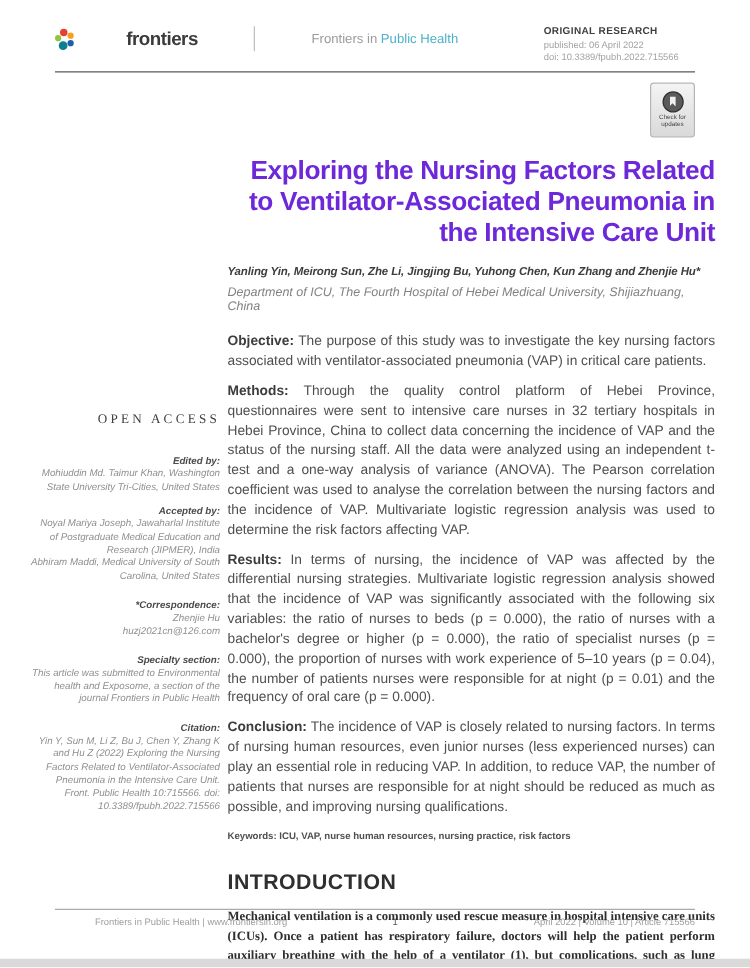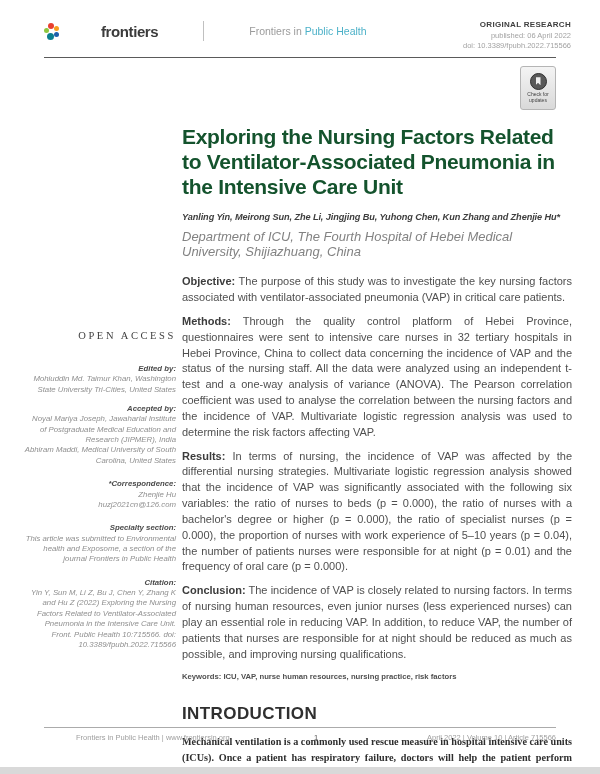--- a/index.html
+++ b/index.html
@@ -16,21 +16,21 @@
   .dot.red    { left:4px;  top:0;    width:6px; height:6px; background:#e8402f; }
   .dot.orange { left:10px; top:3px;  width:5px; height:5px; background:#f6a01f; }
   .dot.green  { left:0;    top:5px;  width:5px; height:5px; background:#8dc63f; }
   .dot.blue   { left:10px; top:9px;  width:5px; height:5px; background:#1e5faa; }
   .dot.teal   { left:3px;  top:10px; width:7px; height:7px; background:#0b7f8f; }
   .logo-word { font-size:15px; font-weight:bold; color:#3b3b3b; letter-spacing:-0.4px; }
   .logo-divider { width:1px; height:20px; background:#c0c0c0; margin:0 9px; }
   .journal-line { font-size:10.5px; color:#9b9b9b; }
   .journal-line .jname { color:#4cb1c8; }
 
-  .header-right { position:absolute; right:29px; top:20px; text-align:right; }
+  .header-right { position:absolute; right:57px; top:20px; text-align:left; }
   .article-type { font-size:8px; font-weight:bold; color:#3f3f3f; letter-spacing:0.3px; }
   .pub-line { font-size:7.5px; color:#a3a3a3; margin-top:1.5px; }
 
   .header-rule { position:absolute; left:44px; right:44px; top:57px; height:1px; background:#5a5a5a; }
 
   
   .update-badge {
     position:absolute; right:44px; top:66px; width:34px; height:42px;
     background:linear-gradient(#f4f4f4,#d9d9d9); border:1px solid #b5b5b5; border-radius:3px;
     display:flex; flex-direction:column; align-items:center; justify-content:center; gap:2px;
@@ -54,24 +54,24 @@
     letter-spacing:2.6px; color:#3f3f3f; margin-bottom:21px; white-space:nowrap;
   }
   .sb-block { margin-bottom:9px; }
   .sb-block.gap { margin-top:13px; }
   .sb-label { font-weight:bold; color:#4a4a4a; display:block; }
   .sb-date .sb-dlabel { font-weight:bold; color:#4a4a4a; }
   .sb-link { color:#8f8f8f; text-decoration:none; }
 
   
   .main { position:absolute; left:182px; top:125px; width:390px; }
-  .title { font-size:21px; font-weight:bold; color:#14532d; line-height:1.18; letter-spacing:-0.3px; }
+  .title { font-size:21px; font-weight:bold; color:#6d28d9; line-height:1.18; letter-spacing:-0.3px;text-align:right; }
   .authors { margin-top:13px; font-size:9.2px; font-weight:bold; font-style:italic; color:#3e3e3e;
              white-space:nowrap; letter-spacing:-0.1px; }
-  .affiliation { margin-top:7px; font-size:13px; font-style:italic; color:#828282; }
+  .affiliation { margin-top:7px; font-size:10px; font-style:italic; color:#828282; }
   .abstract { margin-top:15px; }
   .abs-p { font-size:11px; color:#4f4f4f; text-align:justify; line-height:1.44; margin:0 0 8px 0; }
   .abs-p .lead { font-weight:bold; color:#3c3c3c; }
   .keywords { margin-top:10px; font-size:7.7px; font-weight:bold; color:#4f4f4f; }
   .intro-heading { margin-top:23px; font-size:17px; font-weight:bold; color:#2f2f2f; letter-spacing:0.4px; }
   .intro-p { margin-top:10px; font-family:"Liberation Serif", serif; font-size:10.2px; color:#2e2e2e;
              text-align:justify; line-height:1.5;font-weight:bold; }
 
   
   .footer-rule { position:absolute; left:44px; right:44px; top:727px; height:1px; background:#ababab; }

